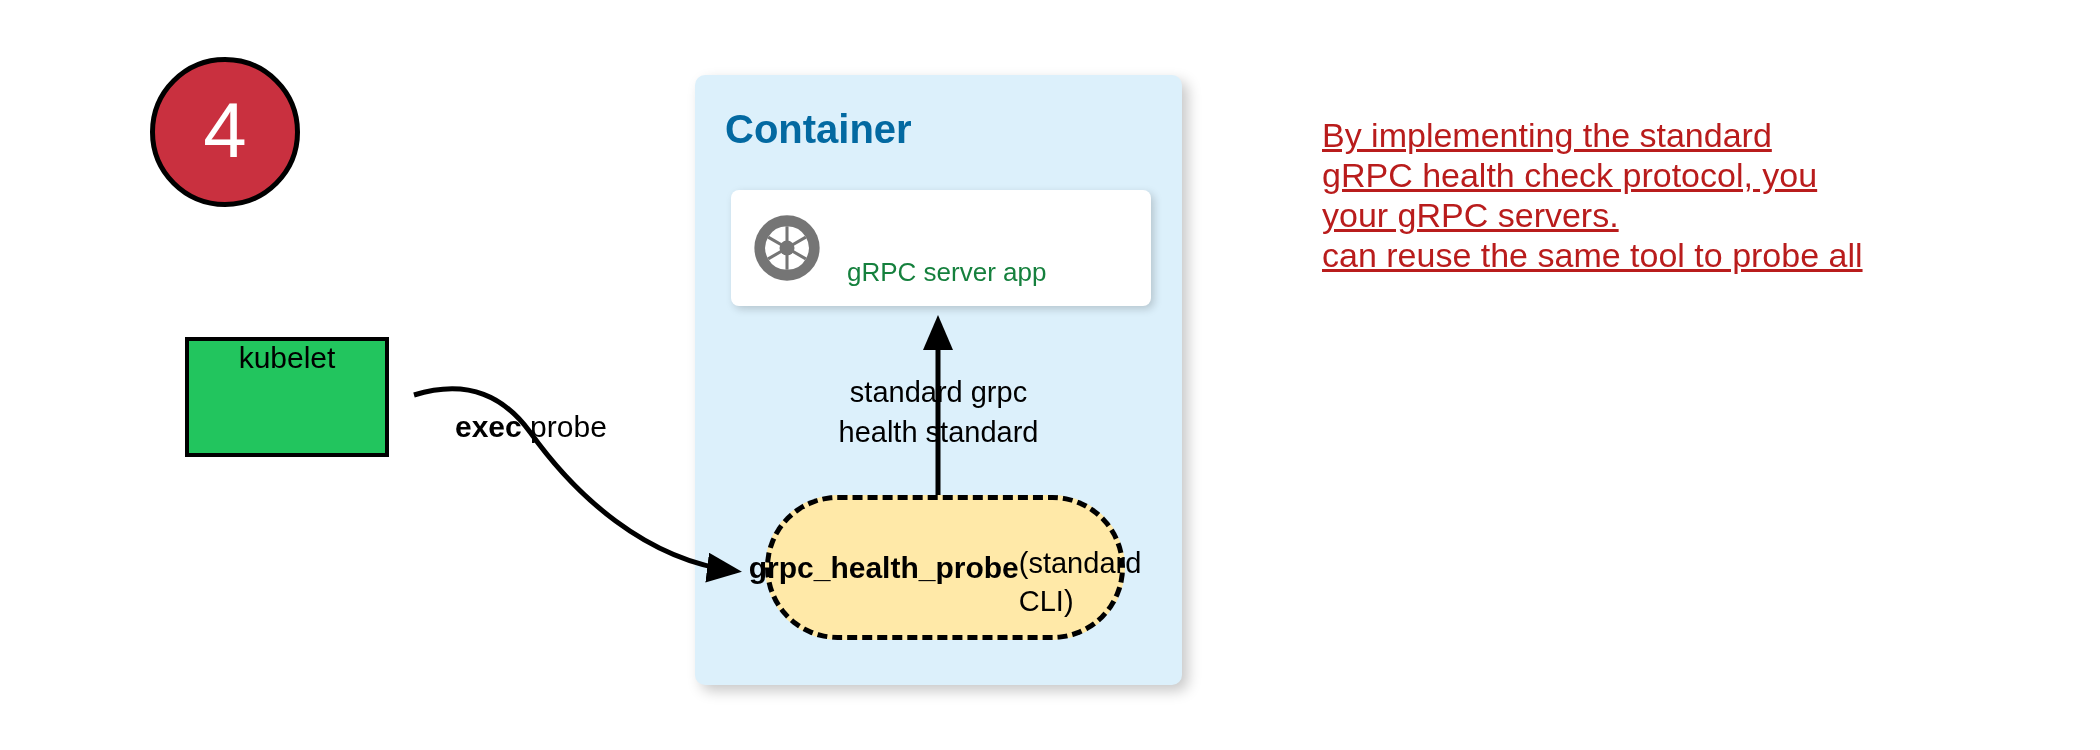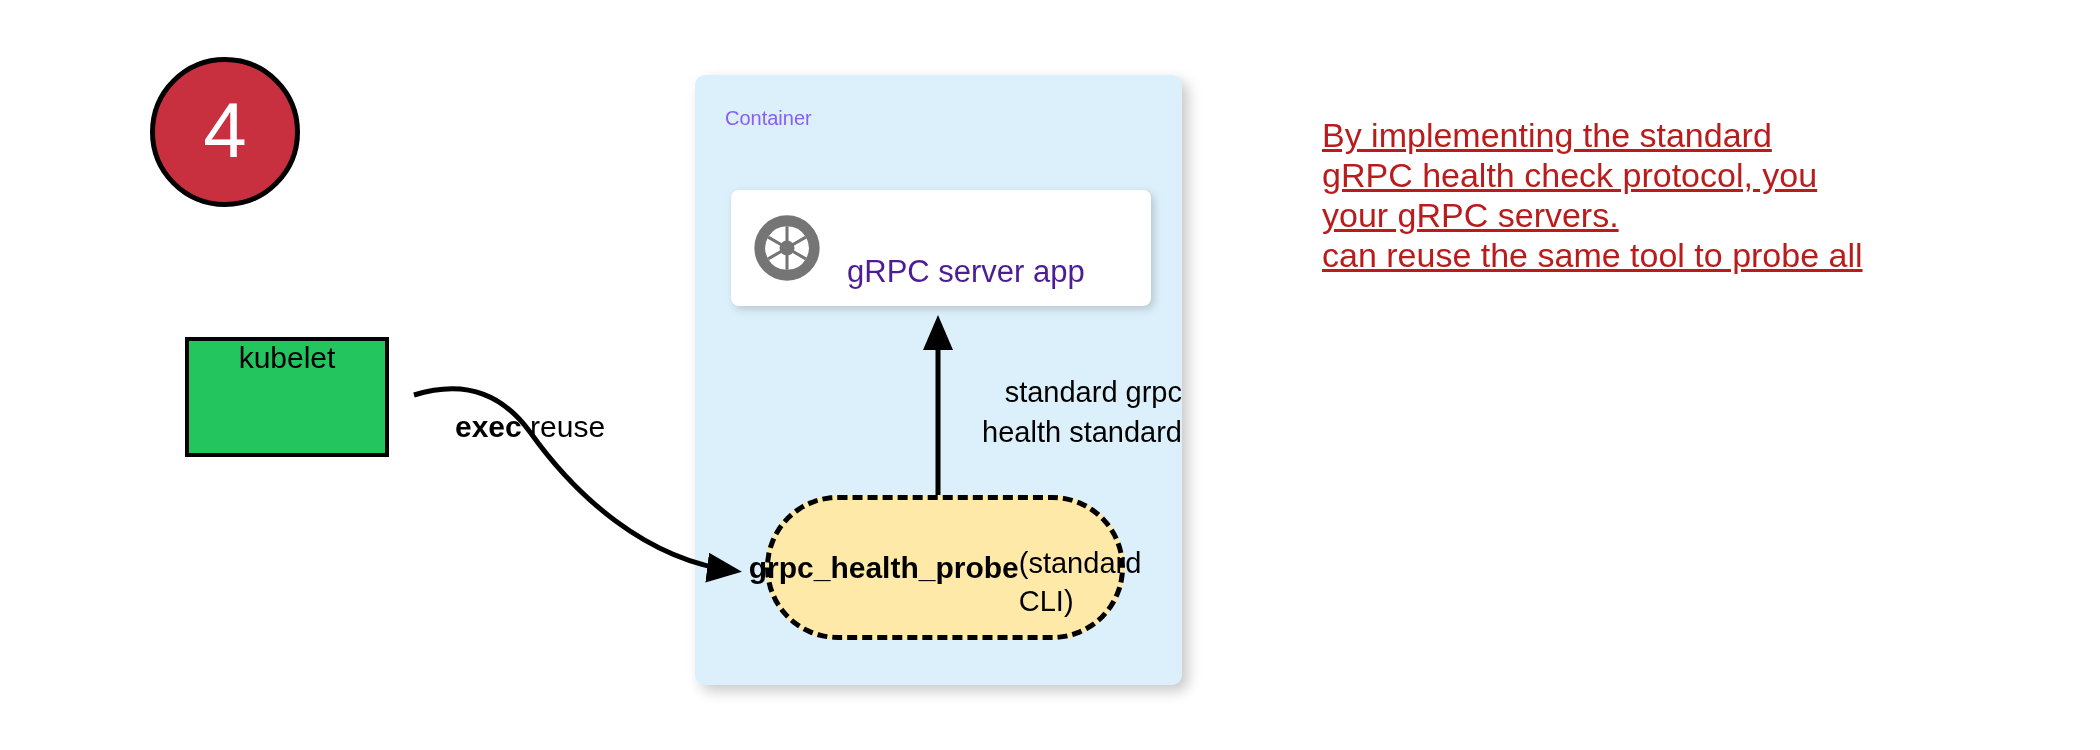--- a/index.html
+++ b/index.html
@@ -82,22 +82,23 @@
     width: 487px;
     height: 610px;
     background: var(--container-fill, #dcf0fb);
     border-radius: 10px;
     box-shadow: 6px 6px 14px rgba(0,0,0,0.22);
   }
   .container-title {
     position: absolute;
     left: 30px;
     top: 32px;
-    font-size: 20px;
-    color: #8b5cf6;
+    font-size: 40px;
+    color: #0369a1;
+    font-weight: bold;
   }
 
   
   .server-card {
     position: absolute;
     left: 731px;
     top: 190px;
     width: 420px;
     height: 116px;
     background: #ffffff;
@@ -109,33 +110,33 @@
     box-sizing: border-box;
   }
   .grpc-icon {
     width: 68px;
     height: 68px;
     flex: 0 0 68px;
     display: block;
   }
   .server-card-label {
     margin-left: 26px;
-    font-size: 31px;
-    color: #4c1d95;
+    font-size: 26px;
+    color: #15803d;
     white-space: nowrap;
     margin-top: 48px;
   }
 
   
   .protocol-caption {
     position: absolute;
     left: 695px;
     top: 372px;
     width: 487px;
-    text-align: right;
+    text-align: center;
     font-size: 29px;
     line-height: 40px;
     color: #000000;
     z-index: 3;
   }
 
   
   .probe-pill {
     position: absolute;
     left: 765px;
@@ -196,21 +197,21 @@
 
   <div class="step-badge">
     <span class="step-badge-number">4</span>
   </div>
 
   <div class="kubelet-box">
     <span class="kubelet-label">kubelet</span>
   </div>
 
   <div class="exec-probe-label">
-    <span class="bold">exec</span><span> reuse</span>
+    <span class="bold">exec</span><span> probe</span>
   </div>
 
   <div class="container-panel">
     <span class="container-title">Container</span>
   </div>
 
   <svg class="arrows" viewBox="0 0 2100 750" xmlns="http://www.w3.org/2000/svg">
     <defs>
       <marker id="arrowhead" markerWidth="7" markerHeight="7" refX="5.6" refY="3" orient="auto" markerUnits="strokeWidth">
         <path d="M0,0 L7,3 L0,6 Z" fill="#000000"></path>

